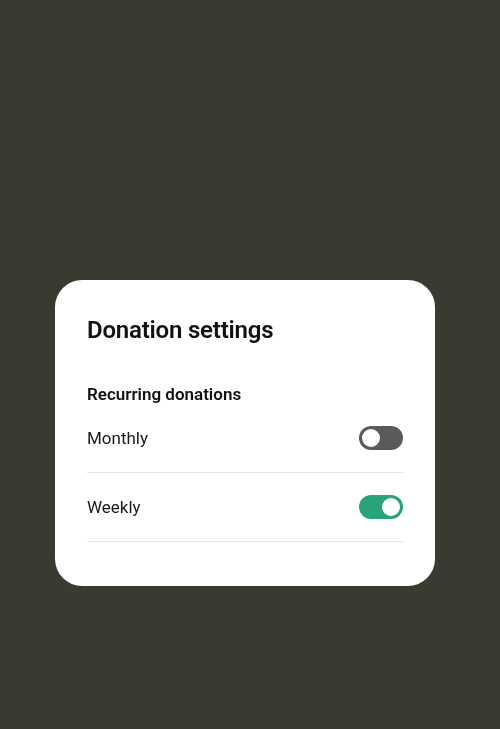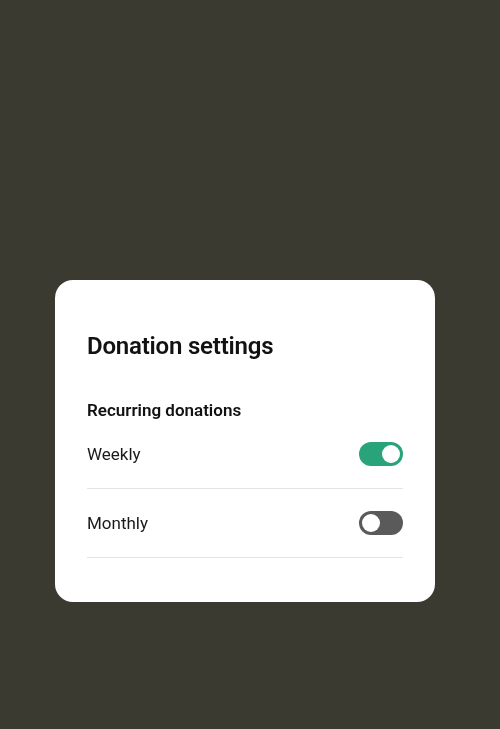--- a/index.html
+++ b/index.html
@@ -8,22 +8,22 @@
     background: #3b3a31;
     font-family: -apple-system, BlinkMacSystemFont, "Segoe UI", Roboto, Helvetica, Arial, sans-serif;
     position: relative;
   }
   .card {
     position: absolute;
     left: 55px;
     top: 280px;
     width: 380px;
     background: #ffffff;
-    border-radius: 18px;
-    padding: 52px 32px 44px 32px;
+    border-radius: 27px;
+    padding: 36px 32px 44px 32px;
   }
   .card-title {
     font-size: 24px;
     font-weight: 600;
     color: #121212;
     letter-spacing: -0.2px;
   }
   .section-title {
     margin-top: 40px;
     font-size: 17px;
@@ -63,25 +63,25 @@
   .toggle.off .knob { left: 3px; }
 </style>
 </head>
 <body>
 
 <div class="card">
   <h1 class="card-title">Donation settings</h1>
   <h2 class="section-title">Recurring donations</h2>
 
   <div class="row">
-    <span class="row-label">Weekly</span>
-    <div class="toggle on">
+    <span class="row-label">Monthly</span>
+    <div class="toggle off">
       <div class="knob"></div>
     </div>
   </div>
 
   <div class="row">
-    <span class="row-label">Monthly</span>
-    <div class="toggle off">
+    <span class="row-label">Weekly</span>
+    <div class="toggle on">
       <div class="knob"></div>
     </div>
   </div>
 </div>
 
 </body></html>

